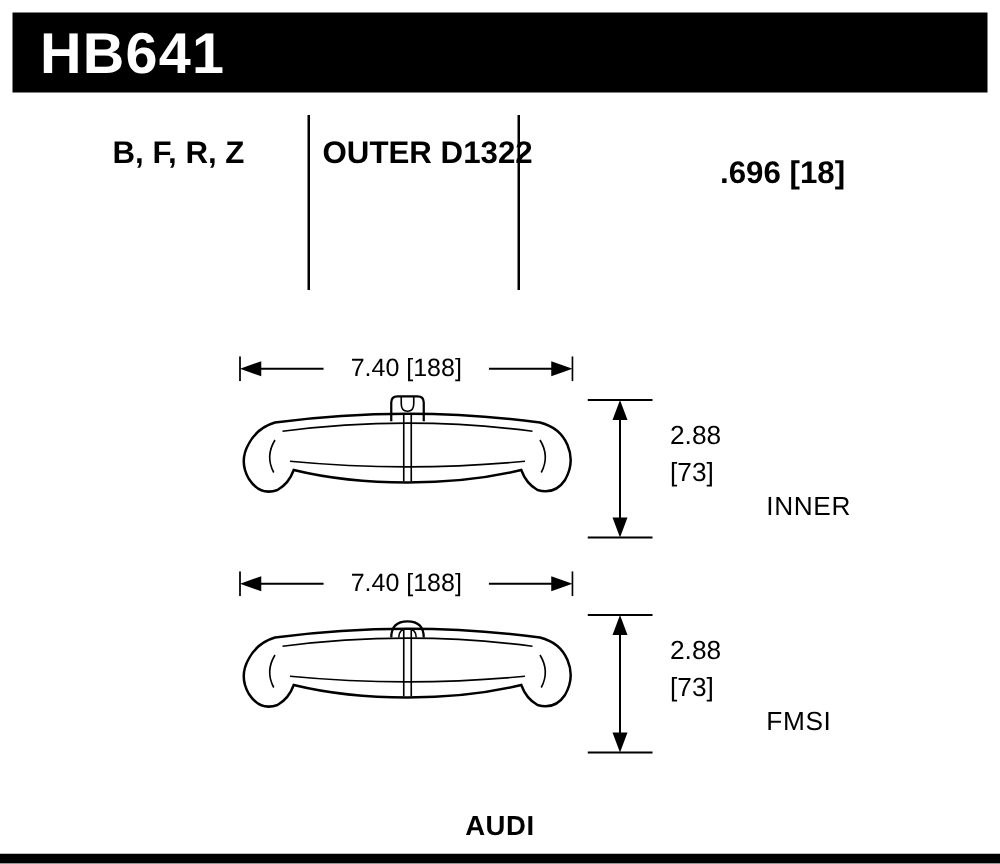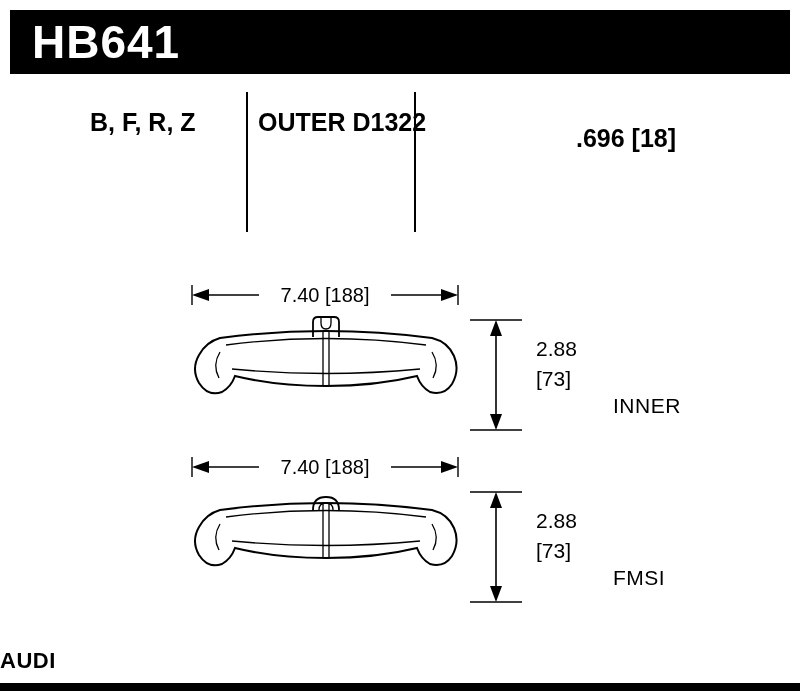--- a/index.html
+++ b/index.html
@@ -19,21 +19,21 @@
   .pad-group{position:absolute;left:16px;width:720px;height:170px;}
   .g1{top:278px;}
   .g2{top:450px;}
   .hdim{position:absolute;left:175px;top:6px;width:268px;height:22px;display:flex;align-items:center;}
   .hdim .dim-text{flex:1;text-align:center;font-size:20px;white-space:nowrap;}
   .hdim svg{flex:none;display:block;}
   .pad-svg{position:absolute;left:170px;top:34px;}
   .vdim{position:absolute;left:454px;top:40px;}
   .vdim-text{position:absolute;left:520px;top:56px;font-size:21px;line-height:30px;}
   .pos-label{position:absolute;left:597px;top:80px;font-size:21px;letter-spacing:.5px;margin-top:36px;}
-  .make-label{position:absolute;left:0;top:648px;width:800px;font-size:22px;font-weight:bold;letter-spacing:.5px;}
+  .make-label{position:absolute;left:0;top:648px;width:800px;text-align:center;font-size:22px;font-weight:bold;letter-spacing:.5px;}
   .bottom-bar{position:absolute;left:0;top:683px;width:800px;height:8px;background:#000;}
   svg path, svg polyline{fill:none;stroke:#000;}
   svg polygon{fill:#000;stroke:none;}
 </style>
 </head>
 <body>
 
 <div class="sheet">
 
   <div class="top-bar">

